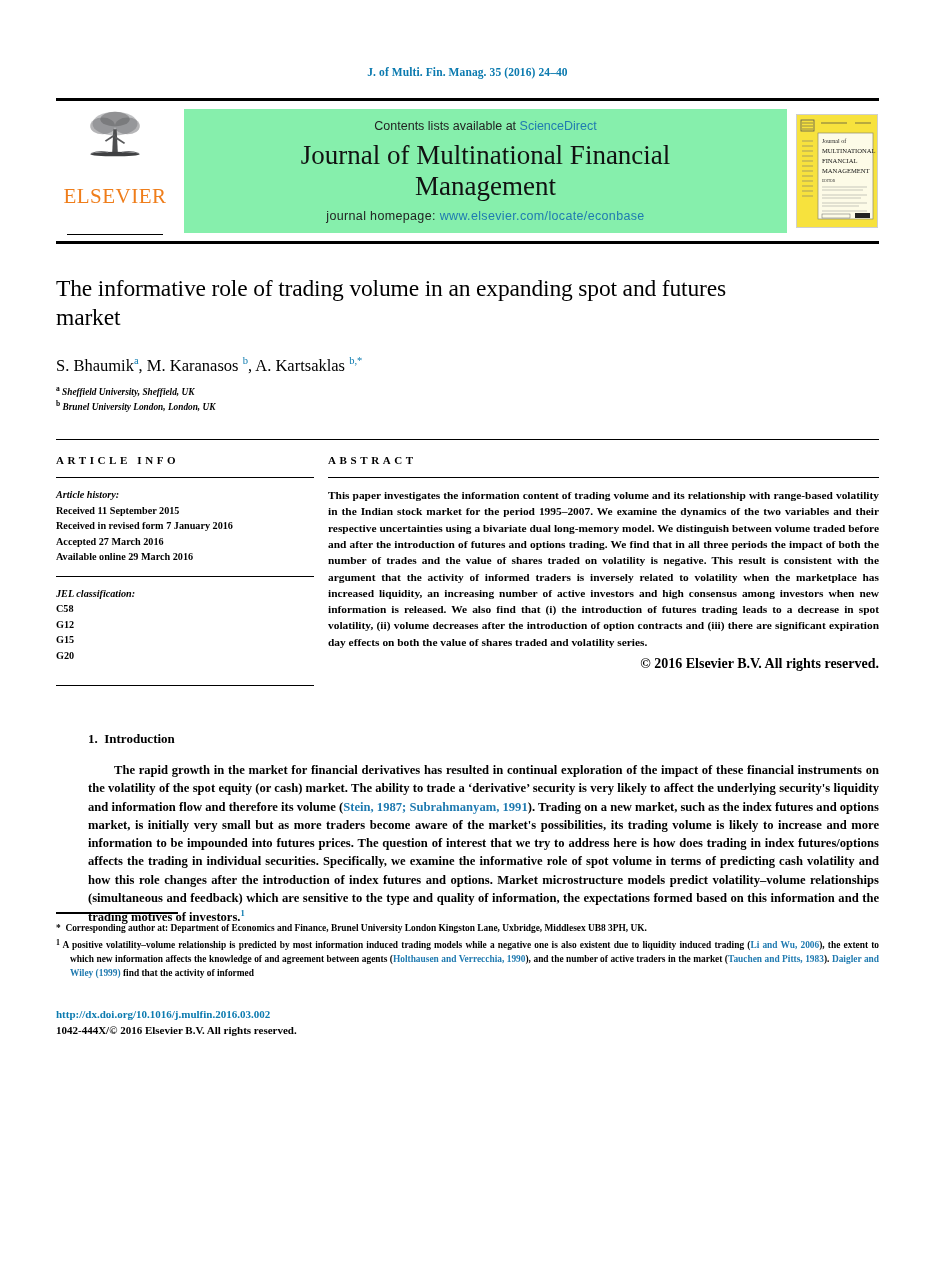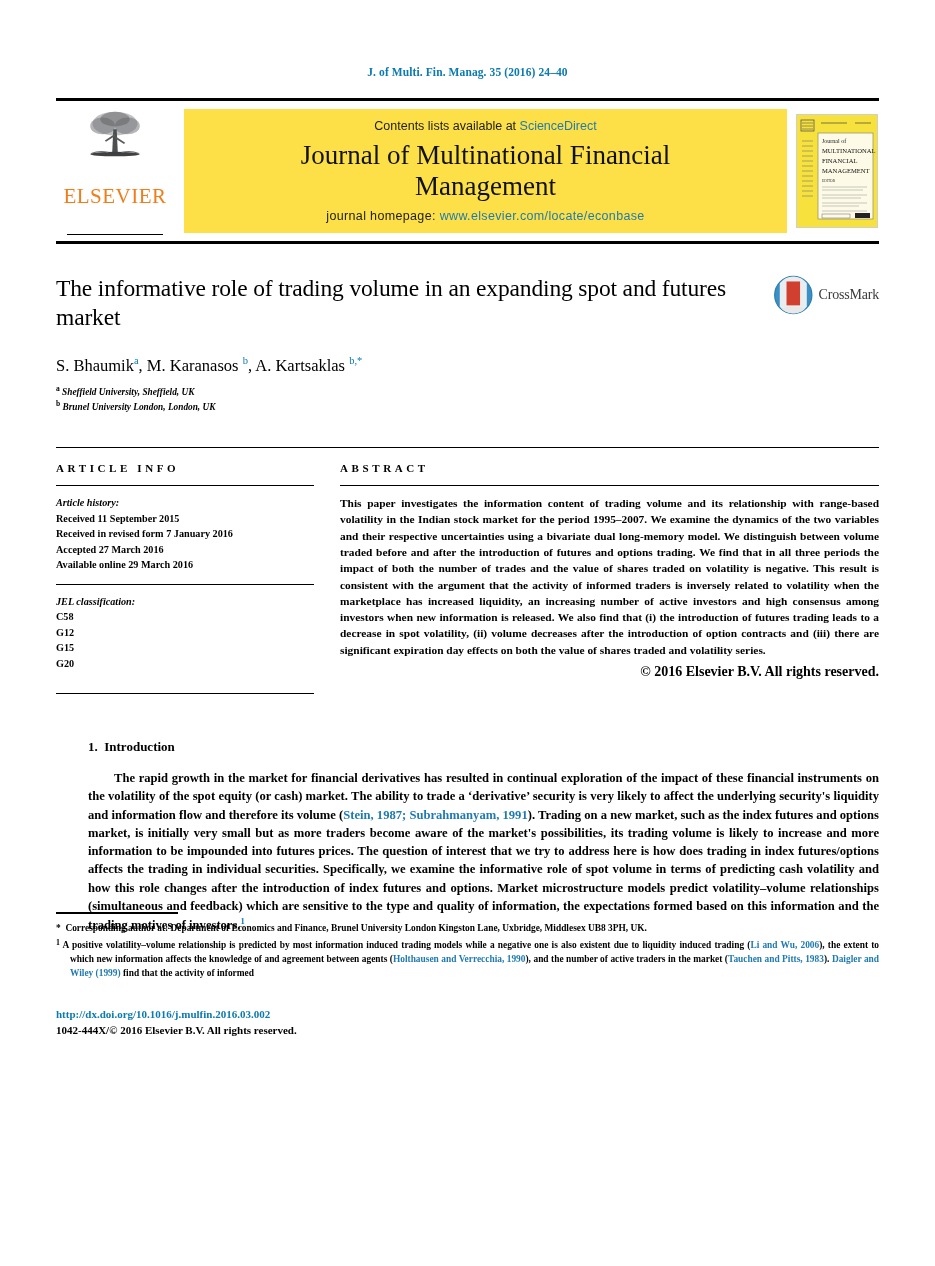--- a/index.html
+++ b/index.html
@@ -72,21 +72,21 @@
   }
   .elsevier-rule {
     width: 96px;
     height: 2px;
     background: #000;
     margin-top: 3px;
   }
 
   .journal-box {
     flex: 1 1 auto;
-    background: #fde047;
+    background: #86efac;
     margin: 4px 8px 4px 10px;
     display: flex;
     flex-direction: column;
     align-items: center;
     justify-content: center;
     text-align: center;
     padding: 6px 10px;
     box-sizing: border-box;
   }
   .contents-line {
@@ -170,25 +170,25 @@
     font-family: "Liberation Serif", serif;
     font-style: italic;
     font-weight: bold;
     font-size: 9.3px;
     line-height: 1.45;
   }
   .affils sup { font-style: normal; font-size: 7.5px; }
 
   
   .info-area {
-    margin-top: 32px;
+    margin-top: 24px;
     border-top: 1.5px solid #000;
     padding-top: 14px;
     display: flex;
-    gap: 26px;
+    gap: 14px;
   }
   .col-left { flex: 0 0 258px; }
   .col-right { flex: 1 1 auto; }
 
   .sec-head {
     font-family: "Liberation Serif", serif;
     font-weight: bold;
     font-size: 11px;
     letter-spacing: 3.6px;
     margin-bottom: 11px;
@@ -358,31 +358,20 @@
           <rect x="25" y="99" width="28" height="4" fill="none" stroke="#666" stroke-width="0.5"></rect>
           <rect x="58" y="98" width="15" height="5" fill="#222"></rect>
         </svg>
       </div>
     </div>
   </div>
 
   <div class="title-block">
     <h1 class="article-title">The informative role of trading volume in an expanding spot and futures market</h1>
 
-    <div class="crossmark">
-      <svg width="48" height="48" viewBox="0 0 48 48">
-        <circle cx="24" cy="24" r="22" fill="#3a8fc4"></circle>
-        <circle cx="24" cy="24" r="22" fill="none" stroke="#2d7fae" stroke-width="1.5"></circle>
-        <path d="M8 10 a20 20 0 0 1 32 0 l0 28 a20 20 0 0 1 -32 0 Z" fill="#f2f2f2" opacity="0.95"></path>
-        <rect x="16" y="8" width="16" height="28" fill="#d1402f"></rect>
-        <path d="M16 36 l8 -6 l8 6 Z" fill="#d1402f"></path>
-        <path d="M10 40 a20 20 0 0 0 28 0 a30 22 0 0 0 -28 0 Z" fill="#e8e8e8"></path>
-      </svg>
-      <span class="crossmark-word">CrossMark</span>
-    </div>
 
     <div class="authors">S. Bhaumik<sup>a</sup>, M. Karanasos <sup>b</sup>, A. Kartsaklas <sup>b,*</sup></div>
 
     <div class="affils">
       <div>
         <sup>a</sup>
         <span>Sheffield University, Sheffield, UK</span>
       </div>
       <div>
         <sup>b</sup>

